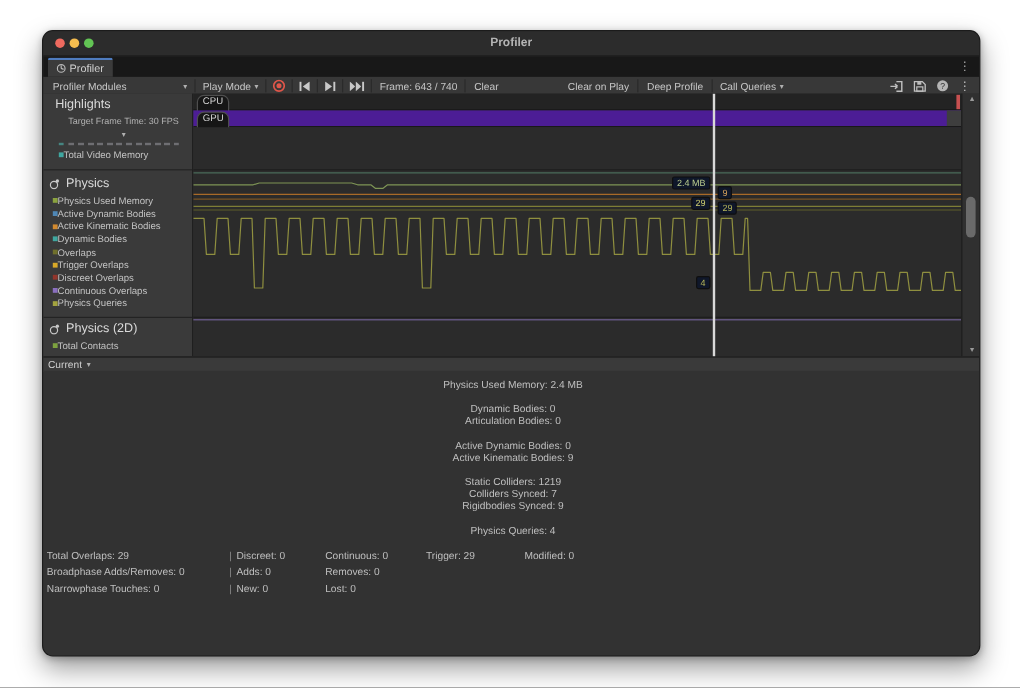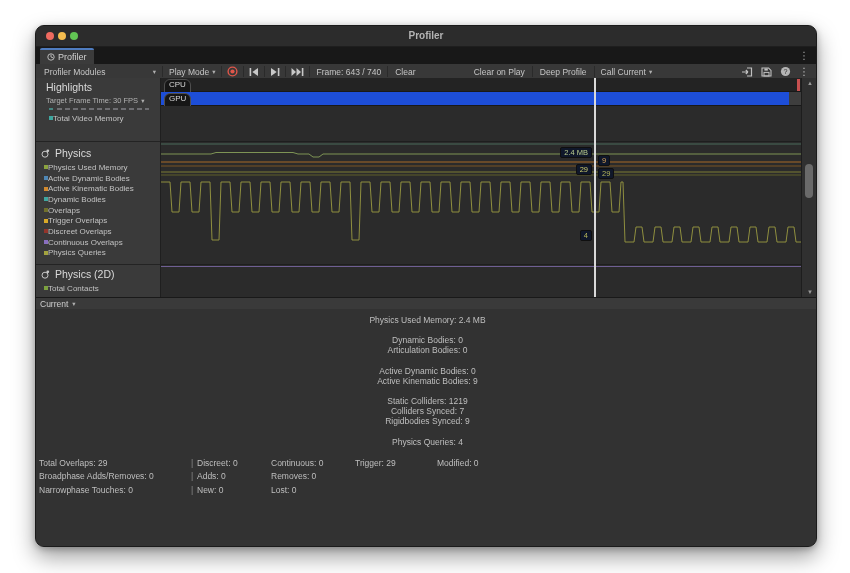--- a/index.html
+++ b/index.html
@@ -34,33 +34,33 @@
   .sidebar{width:125px;background:#3a3a3a;border-right:1px solid #1f1f1f;position:relative;
            box-sizing:border-box;flex:none;overflow:hidden;}
   .charts{width:640px;flex:none;position:relative;background:#2c2c2c;overflow:hidden;}
   .vscroll{flex:1;background:#303030;border-left:1px solid #1d1d1d;position:relative;}
   
   .sb{position:absolute;left:0;right:0;box-sizing:border-box;}
   .sb-high{top:0;height:63px;padding:3px 0 0 10px;}
   .sb-phys{top:63px;height:123px;border-top:1px solid #232323;padding:5px 4px 0 5px;}
   .sb-p2d{top:186px;height:33px;border-top:1px solid #232323;padding:3px 0 0 5px;}
   .sbh{font-size:10.5px;color:#dadada;display:flex;align-items:center;gap:5px;}
-  .tft{margin-top:3px;font-size:7.5px;color:#b2b2b2;display:flex;align-items:center;gap:3px;}
+  .tft{margin-top:3px;font-size:7.5px;color:#b2b2b2;display:flex;align-items:center;gap:3px;flex-direction:column;}
   .clipdash{display:flex;align-items:center;gap:4px;margin-top:3px;margin-left:3px;opacity:.7;}
   .clipdash .nub{width:4px;height:2px;background:#4ca5a0;flex:none;}
   .clipdash .dashes{height:2px;width:92px;
       background:repeating-linear-gradient(90deg,#85858a 0 5px,transparent 5px 8px);}
   .leglist{margin-top:3px;}
   .leg{display:flex;align-items:center;height:10.7px;padding-left:3px;}
   .bullet{width:4px;height:4px;flex:none;}
   .legtext{font-size:8px;color:#c2c2c2;white-space:nowrap;}
   
   .crow{position:absolute;left:0;width:640px;box-sizing:border-box;}
   .row-cpu{top:0;height:14px;background:#232323;border-bottom:1px solid #191919;}
-  .row-gpu{top:14px;height:14px;background:#1d4ed8;border-bottom:1px solid #191919;}
+  .row-gpu{top:14px;height:14px;background:#4c1d95;border-bottom:1px solid #191919;}
   .row-sp {top:28px;height:35px;background:#2b2b2b;}
   .row-ph {top:63px;height:123px;background:#2b2b2b;border-top:1px solid #1e1e1e;}
   .row-p2d{top:186px;height:33px;background:#2b2b2b;border-top:1px solid #1e1e1e;}
   .chip{position:absolute;left:3px;top:1px;background:#161616;border:1px solid #4e4e4e;
         border-radius:6px;font-size:8px;line-height:9px;color:#d6d6d6;padding:0 4px 11px 4px;}
   .redbar{position:absolute;right:1px;top:1px;width:3px;height:12px;background:#c75050;}
   .gpublock{position:absolute;right:0;top:0;width:12px;height:13px;background:#3e3e3e;}
   .p2dline{position:absolute;left:0;width:640px;top:188px;height:1px;background:#6f5f93;}
   .playhead{position:absolute;top:0;height:219px;width:2px;background:#d9d9d9;z-index:5;}
   .marker{position:absolute;background:#0f172a;border:1px solid #0f0f0f;border-radius:2px;
@@ -148,21 +148,21 @@
     <div class="sep"></div>
     <div class="titem">Frame: 643 / 740</div>
     <div class="sep"></div>
     <div class="titem btn">Clear</div>
     <div class="tspacer1"></div>
     <div class="titem btn">Clear on Play</div>
     <div class="sep"></div>
     <div class="titem btn">Deep Profile</div>
     <div class="sep"></div>
     <div class="titem">
-      <span>Call Current</span>
+      <span>Call Queries</span>
       <span class="arr">▾</span>
     </div>
     <div class="tspacer2"></div>
     <div class="icon-btn">
       <svg width="12" height="10" viewBox="0 0 12 10">
         <path d="M6,1 H10.5 V9 H6" fill="none" stroke="#c0c0c0" stroke-width="1.2"></path>
         <path d="M1,5 H7 M7,5 L4.8,3 M7,5 L4.8,7" fill="none" stroke="#c0c0c0" stroke-width="1.2"></path>
       </svg>
     </div>
     <div class="icon-btn">

